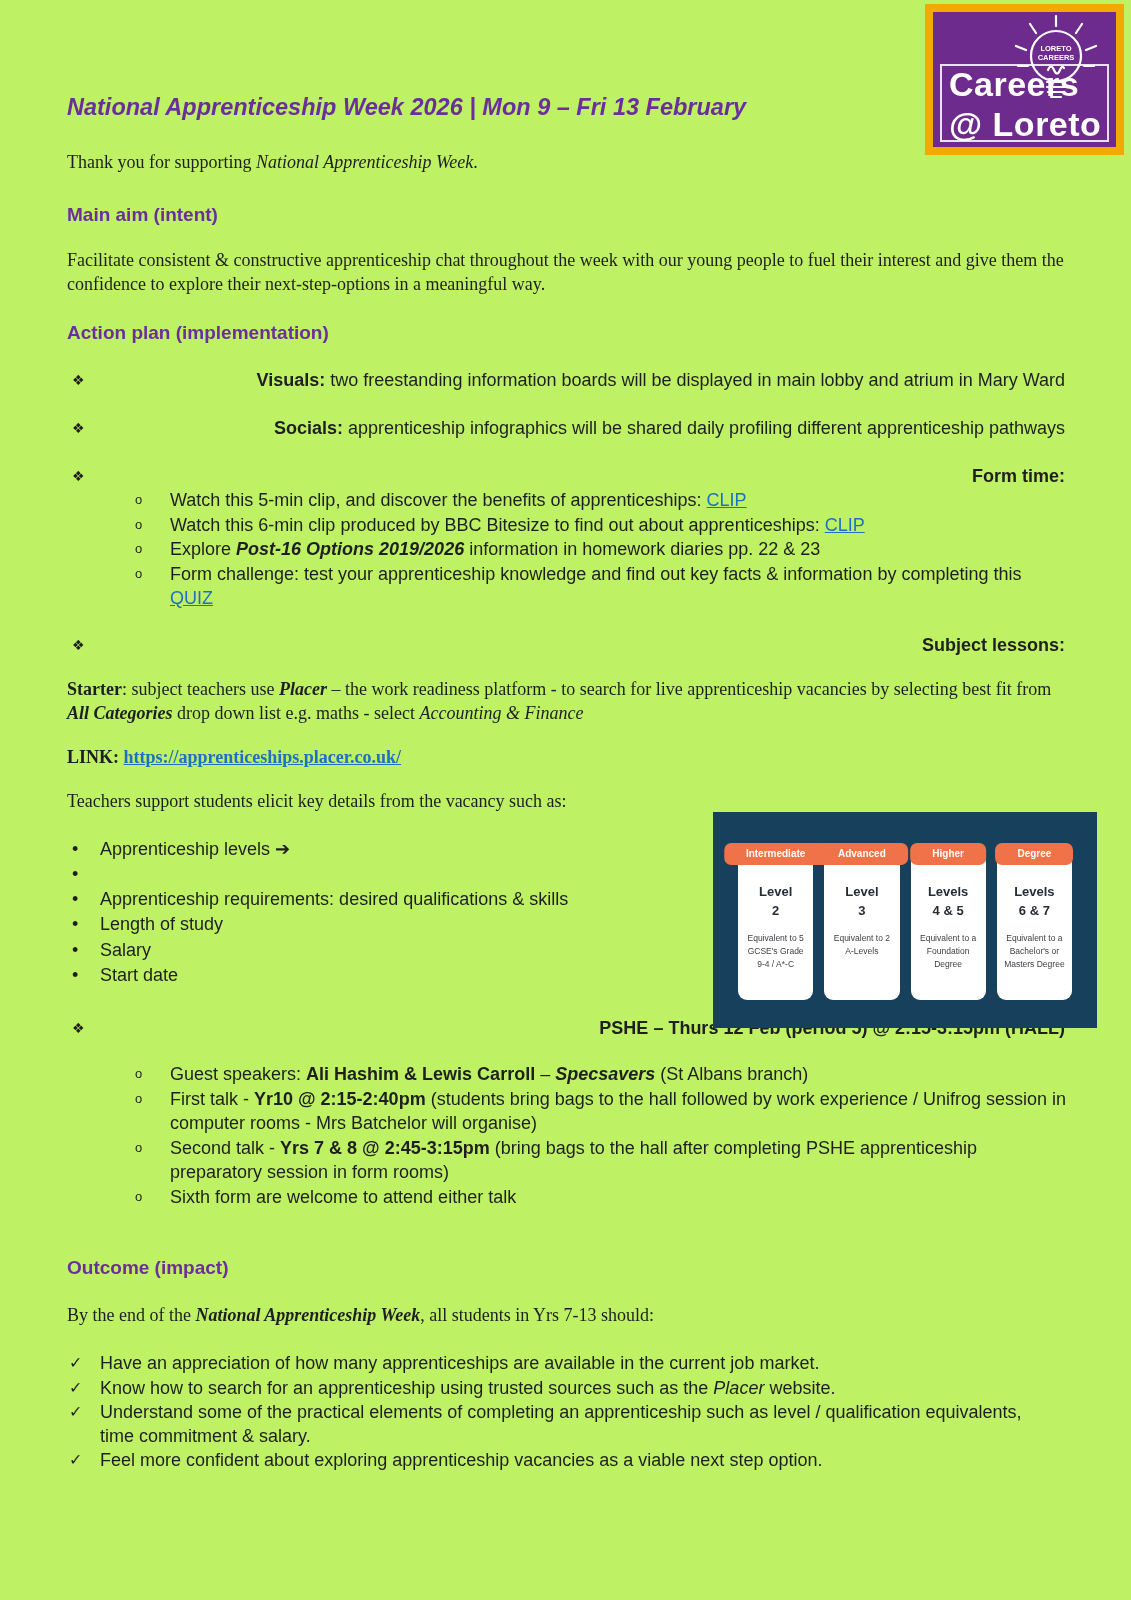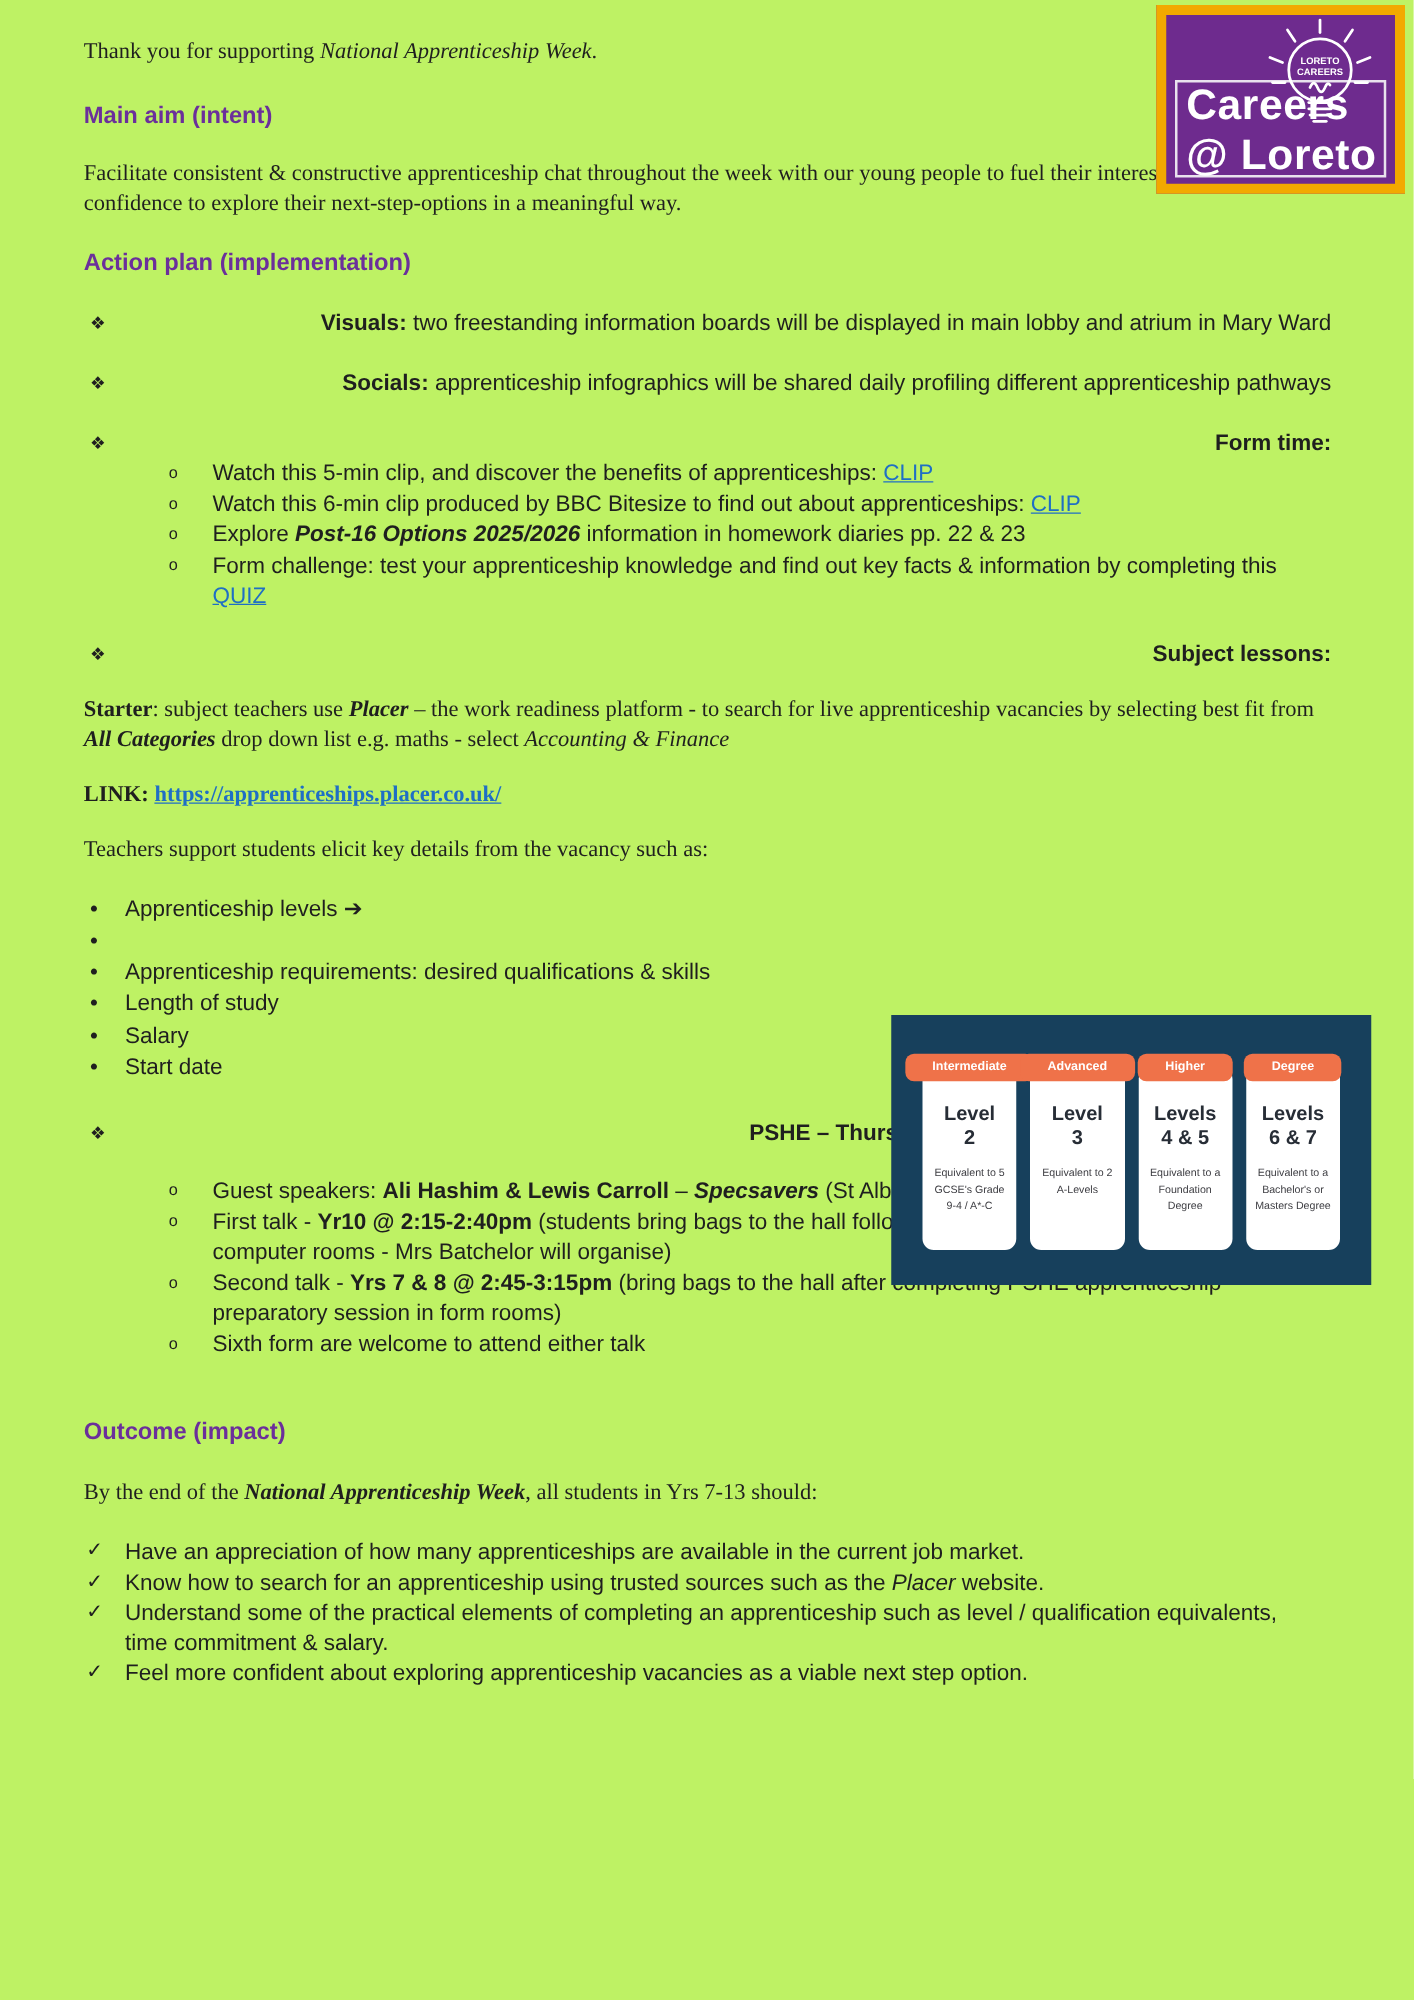--- a/index.html
+++ b/index.html
@@ -67,21 +67,21 @@
   }
   .card {
     position:relative; flex:1; background:#ffffff; border-radius:9px;
     padding:28px 3px 6px 3px; box-sizing:border-box;
   }
   .pill {
     position:absolute; top:-11px; left:50%; transform:translateX(-50%);
     background:#ef7249; color:#ffffff; font-size:10px; font-weight:bold;
     line-height:1; padding:6px 22px; border-radius:7px; white-space:nowrap;
   }
-  .card-t { text-align:center; font-size:16px; font-weight:800; color:#272d36; line-height:19px; }
+  .card-t { text-align:center; font-size:13px; font-weight:800; color:#272d36; line-height:19px; }
   .card-d { text-align:center; font-size:8.5px; color:#3d3d42; line-height:13px; margin-top:12px; padding:0 2px; }
   .pshe-gap { margin-top:28px; }
   .sub-gap { margin-top:22px; }
 </style>
 </head>
 <body>
 
 <div class="page">
 
   <div class="logo">
@@ -108,20 +108,21 @@
       </g>
       <text x="46" y="37" text-anchor="middle" fill="#ffffff" font-size="7.5" font-weight="bold" font-family="Liberation Sans, sans-serif">LORETO</text>
       <text x="46" y="46" text-anchor="middle" fill="#ffffff" font-size="7.5" font-weight="bold" font-family="Liberation Sans, sans-serif">CAREERS</text>
     </svg>
     <div class="logo-w1">Careers</div>
     <div class="logo-w2">@ Loreto</div>
   </div>
 
   <div class="content">
 
+    <h1 class="title">National Apprenticeship Week 2026 | Mon 9 – Fri 13 February</h1>
 
     <p class="intro"><span>Thank you for supporting </span><span class="it">National Apprenticeship Week</span><span>.</span></p>
 
     <h2 class="sect">Main aim (intent)</h2>
 
     <p class="body">Facilitate consistent &amp; constructive apprenticeship chat throughout the week with our young people to fuel their interest and give them the confidence to explore their next-step-options in a meaningful way.</p>
 
     <h2 class="sect" style="margin-top:24px;">Action plan (implementation)</h2>
 
     <div class="b1" style="margin-top:22px;">
@@ -141,21 +142,21 @@
     <div class="b2">
       <span class="mk">o</span>
       <span class="tx"><span>Watch this 5-min clip, and discover the benefits of apprenticeships: </span><a class="lnk">CLIP</a></span>
     </div>
     <div class="b2">
       <span class="mk">o</span>
       <span class="tx"><span>Watch this 6-min clip produced by BBC Bitesize to find out about apprenticeships: </span><a class="lnk">CLIP</a></span>
     </div>
     <div class="b2">
       <span class="mk">o</span>
-      <span class="tx"><span>Explore </span><span class="bi">Post-16 Options 2025/2026</span><span> information in homework diaries pp. 22 &amp; 23</span></span>
+      <span class="tx"><span>Explore </span><span class="bi">Post-16 Options 2019/2026</span><span> information in homework diaries pp. 22 &amp; 23</span></span>
     </div>
     <div class="b2">
       <span class="mk">o</span>
       <span class="tx"><span>Form challenge: test your apprenticeship knowledge and find out key facts &amp; information by completing this </span><a class="lnk">QUIZ</a></span>
     </div>
 
     <div class="b1" style="margin-top:22px;">
       <span class="mk">❖</span>
       <span class="tx"><b>Subject lessons:</b></span>
     </div>

